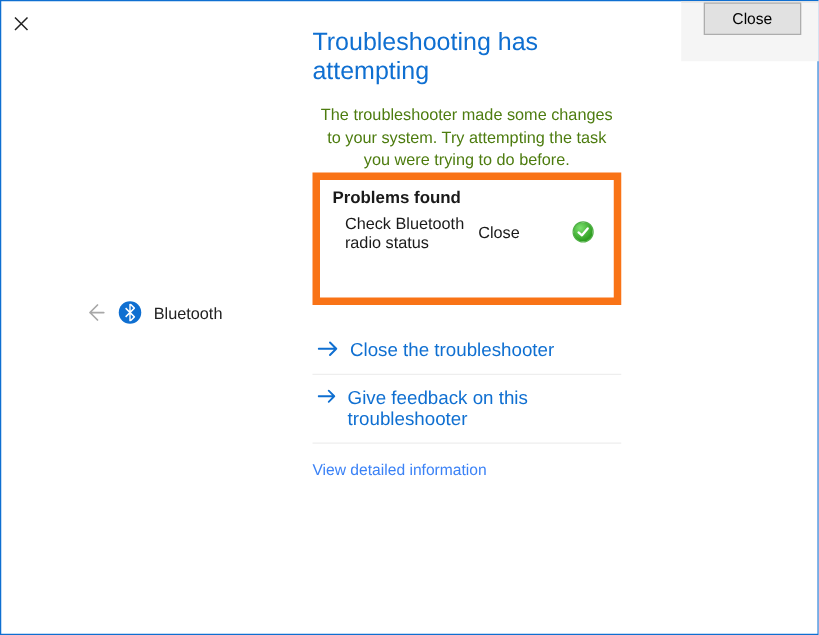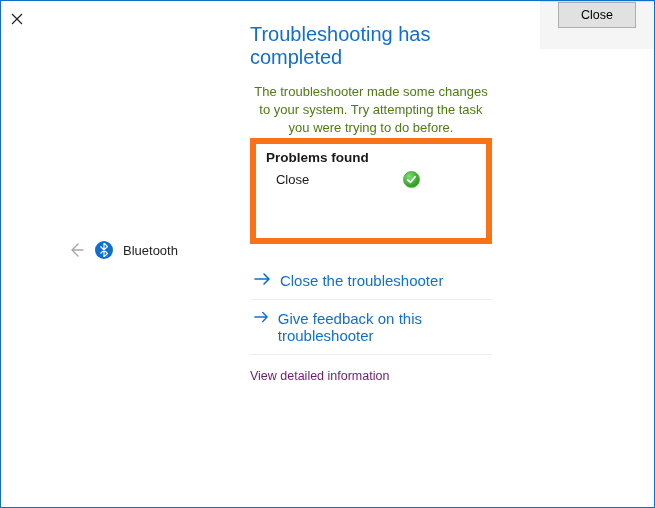--- a/index.html
+++ b/index.html
@@ -122,21 +122,21 @@
     gap: 8px;
     color: #0f6fd1;
     font-size: 15px;
     padding: 10px 0 10px 4px;
     cursor: pointer;
     border-bottom: 1px solid #eee;
   }
   .action-item:last-of-type { border-bottom: 1px solid #eee; }
   .action-item svg { width: 18px; height: 14px; }
   .detail-link {
-    color: #701a75;
+    color: #3b82f6;
     font-size: 12.5px;
     margin-top: 14px;
     cursor: pointer;
     display:inline-block;
   }
   .footer {
     border-top: 1px solid #ddd;
     background: #f5f5f5;
     height: 48px;
     display: flex;
@@ -175,26 +175,27 @@
     </div>
     <div class="bt-icon">
       <svg viewBox="0 0 10 16">
           <path d="M5 0 V16 L9 12 L1 4 M5 0 L9 4 L1 12" stroke="#fff" stroke-width="1.3" fill="none" stroke-linejoin="round"></path>
         </svg>
     </div>
     <div class="header-title">Bluetooth</div>
   </div>
 
   <div class="content">
-    <div class="heading">Troubleshooting has completed</div>
+    <div class="heading">Troubleshooting has attempting</div>
     <div class="desc">The troubleshooter made some changes to your system. Try attempting the task you were trying to do before.</div>
 
     <div class="problems-box">
       <div class="problems-header">Problems found</div>
       <div class="problem-row">
+        <div class="problem-label">Check Bluetooth radio status</div>
         <div class="problem-status">Close</div>
         <div class="problem-icon">
           <div class="check-badge">
             <svg viewBox="0 0 12 12">
                 <path d="M2 6.5 L5 9 L10 3" stroke="#fff" stroke-width="2" fill="none" stroke-linecap="round" stroke-linejoin="round"></path>
               </svg>
           </div>
         </div>
       </div>
     </div>

